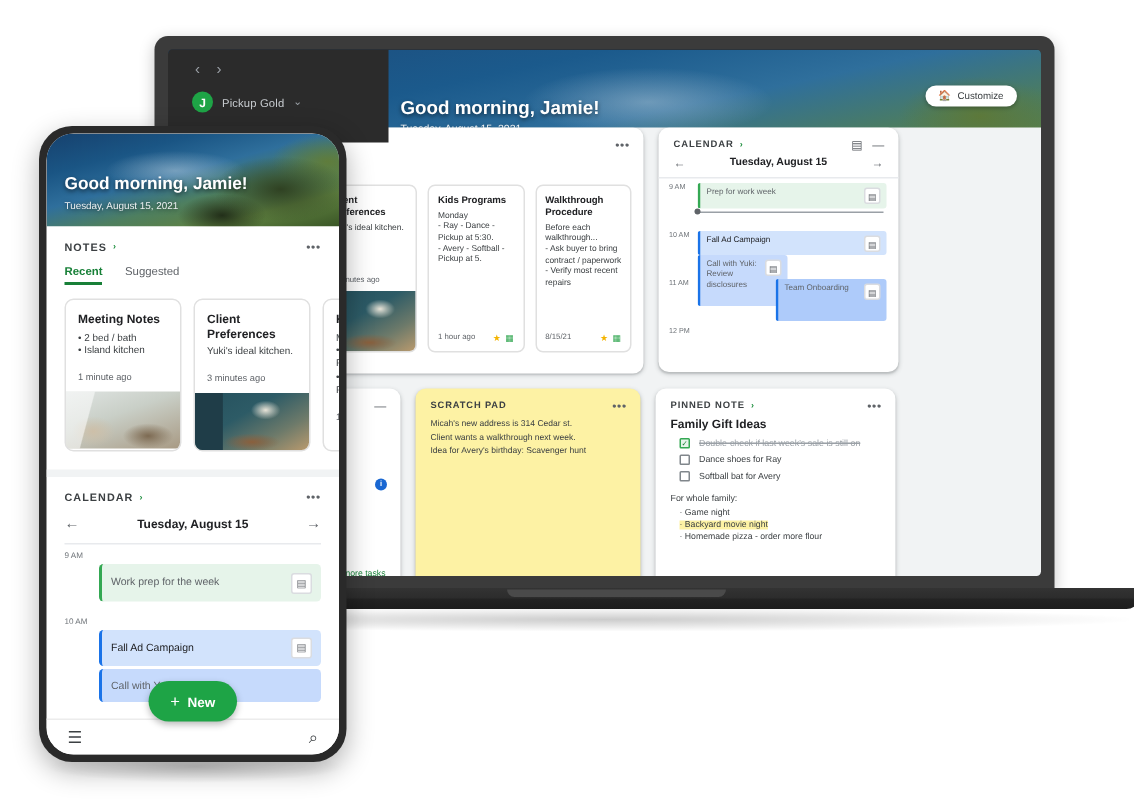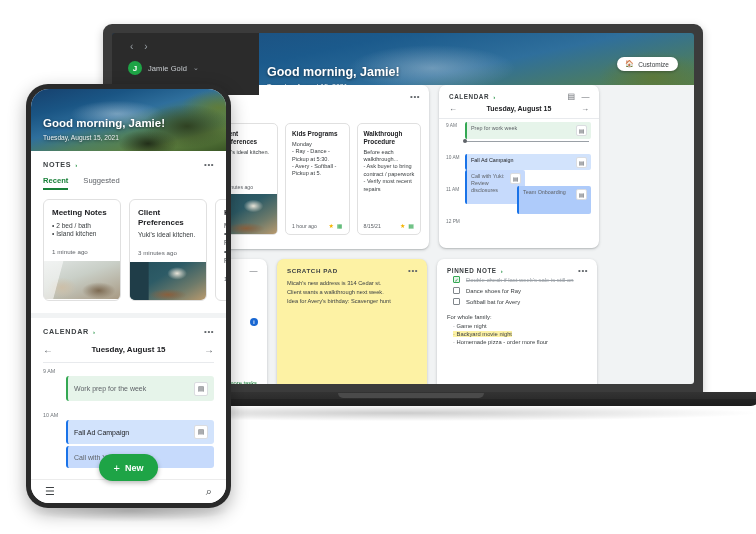--- a/index.html
+++ b/index.html
@@ -300,21 +300,21 @@
           </div>
         </div>
 
         <div class="app-topbar">
           <div class="nav-arrows">
             <span>‹</span>
             <span>›</span>
           </div>
           <div class="account-row">
             <span class="avatar-dot">J</span>
-            <span class="account-name">Jamie Gold</span>
+            <span class="account-name">Pickup Gold</span>
             <span class="caret">⌄</span>
           </div>
         </div>
 
         <div class="workspace">
 
           <div class="row1">
 
             <div class="card notes-panel">
               <div class="card-head">
@@ -491,20 +491,21 @@
             </div>
 
             <div class="card pinned-panel">
               <div class="card-head">
                 <div class="pin-head-title">
                   <span>PINNED NOTE</span>
                   <span class="title-chev">›</span>
                 </div>
                 <div class="kebab">•••</div>
               </div>
+              <div class="pin-note-title">Family Gift Ideas</div>
 
               <div class="check-row">
                 <span class="cbox done">✓</span>
                 <span class="check-lab done">Double-check if last week's sale is still on</span>
               </div>
               <div class="check-row">
                 <span class="cbox"></span>
                 <span class="check-lab">Dance shoes for Ray</span>
               </div>
               <div class="check-row">

